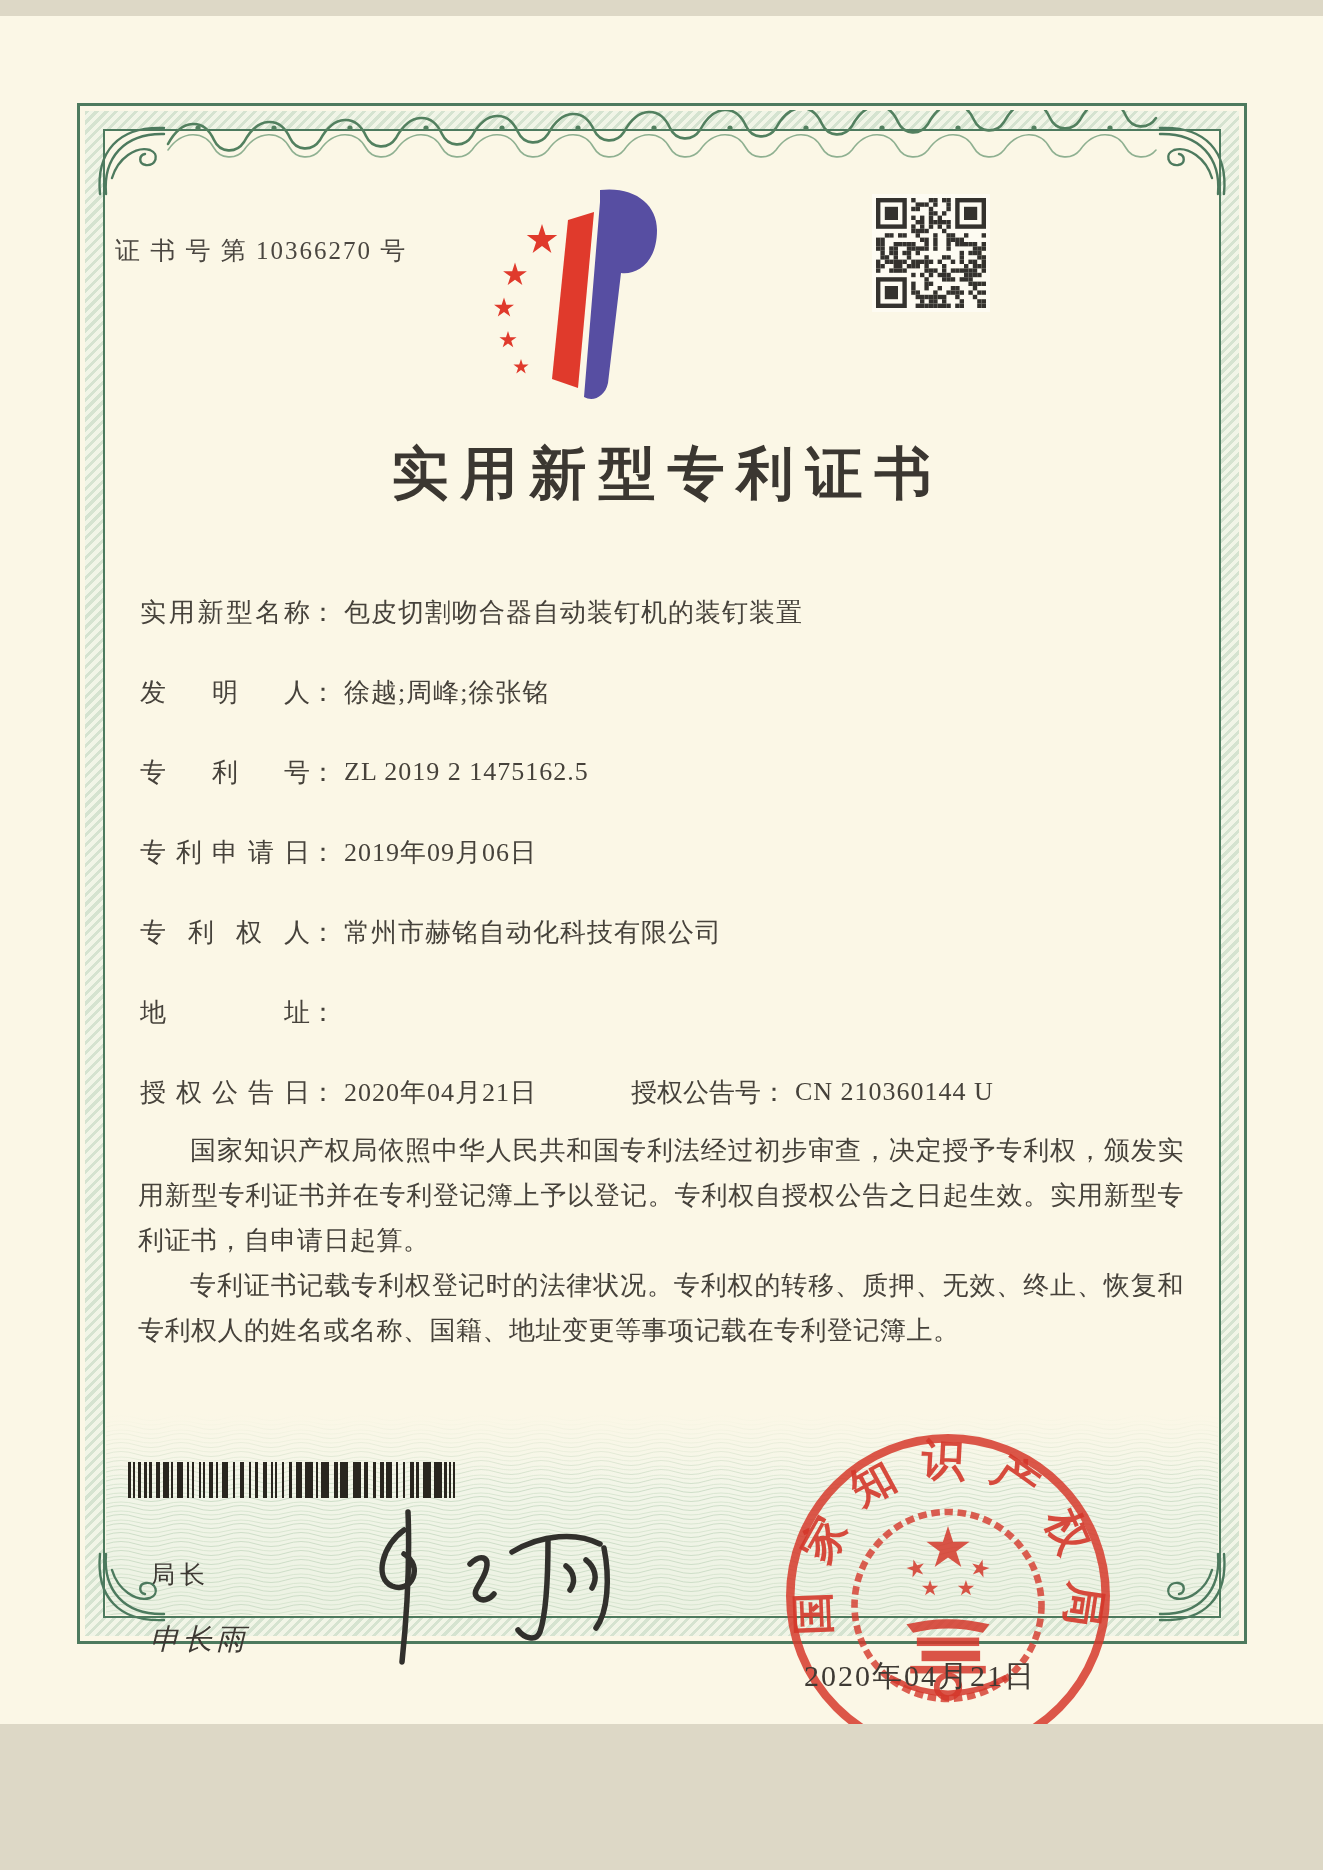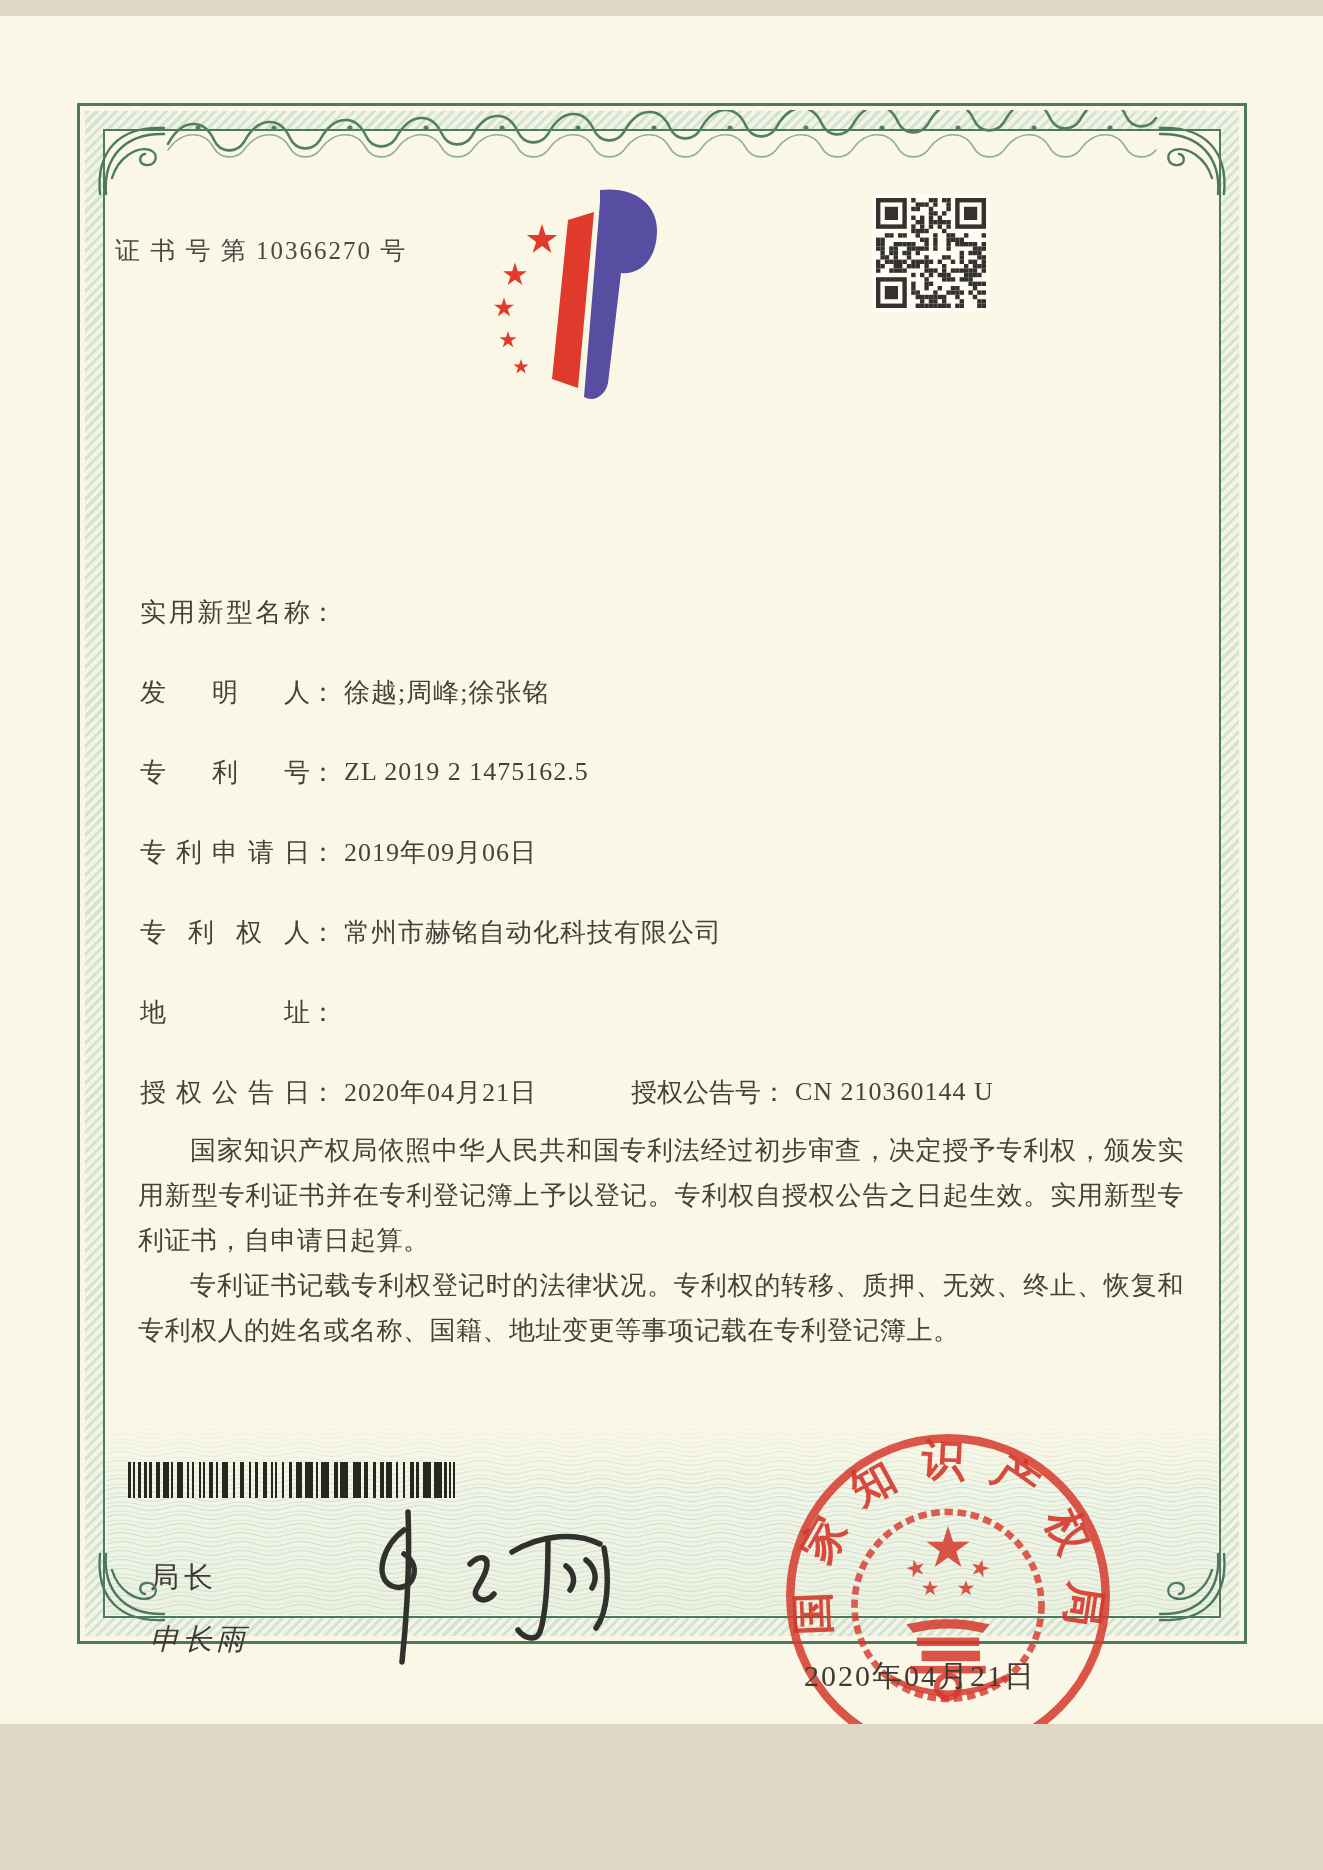--- a/index.html
+++ b/index.html
@@ -35,21 +35,21 @@
   .fields{position:absolute;left:140px;top:556px;width:1060px;z-index:2;}
   .field-row{height:80px;display:flex;align-items:center;font-size:26px;color:#46423b;}
   .flabel{display:inline-block;width:170px;text-align:justify;text-align-last:justify;}
   .colon{margin-right:8px;}
   .fvalue{letter-spacing:1px;white-space:nowrap;}
   .grant2{margin-left:94px;display:flex;align-items:center;}
   .paras{position:absolute;left:138px;top:1112px;width:1046px;font-size:26px;line-height:45px;
          text-align:justify;letter-spacing:.5px;z-index:2;}
   .paras p{margin:0;text-indent:2em;}
   .barcode{position:absolute;left:128px;top:1446px;z-index:2;}
-  .signer-title{position:absolute;left:150px;top:1542px;font-size:29px;letter-spacing:5px;color:#3d3933;z-index:2;}
+  .signer-title{position:absolute;left:150px;top:1542px;font-size:25px;letter-spacing:5px;color:#3d3933;z-index:2;}
   .signer-name{position:absolute;left:150px;top:1604px;font-size:29px;letter-spacing:4px;color:#3d3933;z-index:2;font-style:italic;}
   .sig{position:absolute;left:352px;top:1488px;z-index:2;}
   .seal{position:absolute;left:778px;top:1410px;z-index:3;}
   .seal-date{position:absolute;left:804px;top:1640px;font-size:30px;letter-spacing:2px;color:#3e3a34;z-index:4;}
   .page-foot{position:absolute;left:0;width:1170px;top:1736px;text-align:center;font-size:22px;
              letter-spacing:3px;color:#44403a;z-index:2;}
   .back-note{position:absolute;left:18px;width:1166px;top:1820px;text-align:center;font-size:24px;
              letter-spacing:4px;color:#4a463f;z-index:2;}
   .defs{position:absolute;width:0;height:0;overflow:hidden;}
 </style>
@@ -418,25 +418,27 @@
       <rect x="8.4" y="8.4" width="22" height="22" fill="#fdfbf2"></rect>
       <rect x="12.8" y="12.8" width="13.200000000000001" height="13.200000000000001" fill="#34322e"></rect>
       <rect x="83.2" y="4" width="30.800000000000004" height="30.800000000000004" fill="#34322e"></rect>
       <rect x="87.60000000000001" y="8.4" width="22" height="22" fill="#fdfbf2"></rect>
       <rect x="92" y="12.8" width="13.200000000000001" height="13.200000000000001" fill="#34322e"></rect>
       <rect x="4" y="83.2" width="30.800000000000004" height="30.800000000000004" fill="#34322e"></rect>
       <rect x="8.4" y="87.60000000000001" width="22" height="22" fill="#fdfbf2"></rect>
       <rect x="12.8" y="92" width="13.200000000000001" height="13.200000000000001" fill="#34322e"></rect>
     </svg>
 
+  <div class="title">实用新型专利证书</div>
 
   <div class="fields">
     <div class="field-row">
       <span class="flabel">实用新型名称</span>
         <span class="colon">：</span>
+      <span class="fvalue">包皮切割吻合器自动装钉机的装钉装置</span>
     </div>
     <div class="field-row">
       <span class="flabel">发明人</span>
         <span class="colon">：</span>
       <span class="fvalue">徐越;周峰;徐张铭</span>
     </div>
     <div class="field-row">
       <span class="flabel">专利号</span>
         <span class="colon">：</span>
       <span class="fvalue">ZL 2019 2 1475162.5</span>

